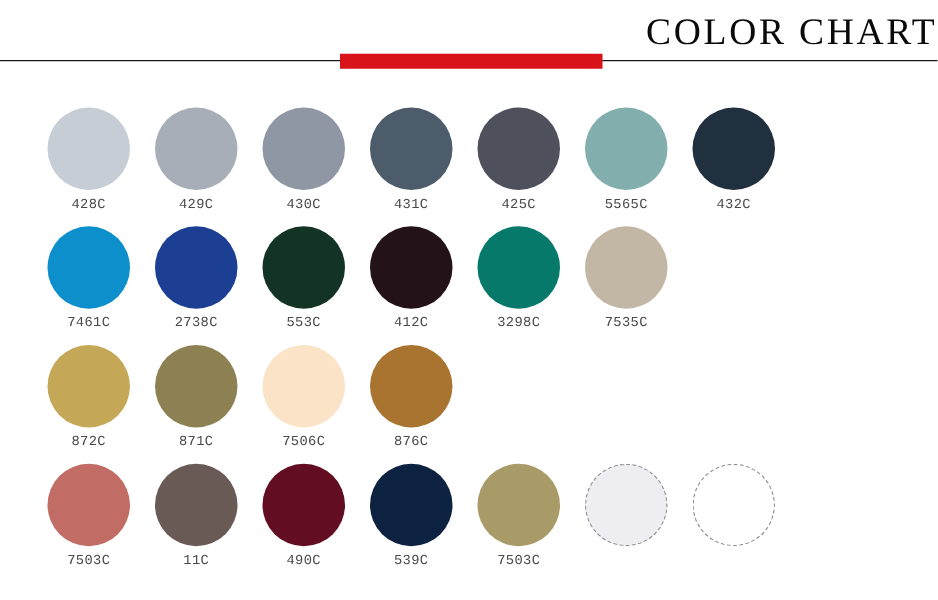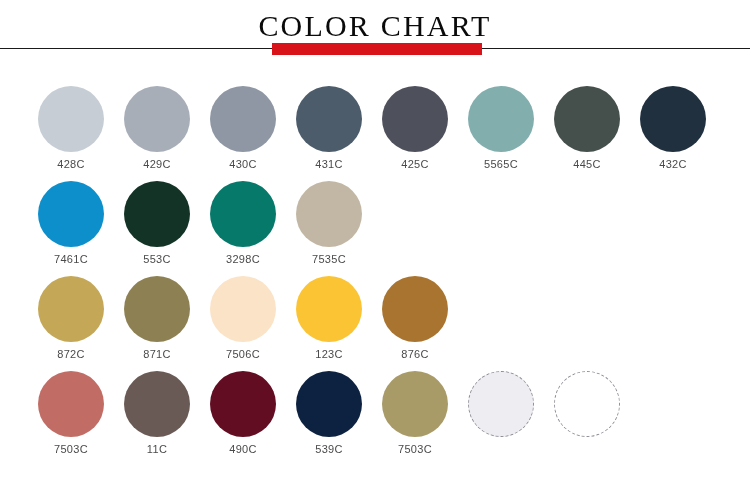--- a/index.html
+++ b/index.html
@@ -27,21 +27,21 @@
     position: relative;
     height: 76px;
     width: 100%;
   }
 
   .chart-title {
     position: absolute;
     top: 9px;
     left: 0;
     width: 100%;
-    text-align: center;
+    text-align: right;
     font-family: "Liberation Serif", serif;
     font-size: 30px;
     letter-spacing: 2.2px;
     color: #0a0a0a;
     font-weight: 400;
     line-height: 34px;
     white-space: nowrap;
   }
 
   .title-rule {
@@ -99,21 +99,21 @@
     margin-top: 10px;
     box-sizing: border-box;
   }
 
   .swatch-dot.outline {
     border: 1.6px dashed #8d8d95;
   }
 
   .swatch-label {
     margin-top: 6px;
-    font-family: Liberation Sans, sans-serif;
+    font-family: Liberation Mono, monospace;
     font-size: 11px;
     color: #4a4a4a;
     letter-spacing: 0.3px;
     line-height: 13px;
     white-space: nowrap;
   }
 </style>
 </head>
 <body>
 
@@ -145,38 +145,42 @@
         </div>
         <div class="swatch-cell">
           <div class="swatch-dot" style="background: rgb(78, 80, 92);"></div>
           <div class="swatch-label">425C</div>
         </div>
         <div class="swatch-cell">
           <div class="swatch-dot" style="background: rgb(131, 174, 174);"></div>
           <div class="swatch-label">5565C</div>
         </div>
         <div class="swatch-cell">
-          <div class="swatch-dot" style="background: rgb(69, 79, 76);"></div>
-          <div class="swatch-label">445C</div>
-        </div>
-        <div class="swatch-cell">
           <div class="swatch-dot" style="background: rgb(32, 48, 63);"></div>
           <div class="swatch-label">432C</div>
         </div>
       </div>
       <div class="swatch-row">
         <div class="swatch-cell">
           <div class="swatch-dot" style="background: rgb(13, 143, 204);"></div>
           <div class="swatch-label">7461C</div>
         </div>
         <div class="swatch-cell">
+          <div class="swatch-dot" style="background: rgb(28, 63, 148);"></div>
+          <div class="swatch-label">2738C</div>
+        </div>
+        <div class="swatch-cell">
           <div class="swatch-dot" style="background: rgb(18, 51, 38);"></div>
           <div class="swatch-label">553C</div>
         </div>
         <div class="swatch-cell">
+          <div class="swatch-dot" style="background: rgb(35, 19, 24);"></div>
+          <div class="swatch-label">412C</div>
+        </div>
+        <div class="swatch-cell">
           <div class="swatch-dot" style="background: rgb(6, 121, 107);"></div>
           <div class="swatch-label">3298C</div>
         </div>
         <div class="swatch-cell">
           <div class="swatch-dot" style="background: rgb(194, 183, 164);"></div>
           <div class="swatch-label">7535C</div>
         </div>
       </div>
       <div class="swatch-row">
         <div class="swatch-cell">
@@ -185,24 +189,20 @@
         </div>
         <div class="swatch-cell">
           <div class="swatch-dot" style="background: rgb(141, 129, 84);"></div>
           <div class="swatch-label">871C</div>
         </div>
         <div class="swatch-cell">
           <div class="swatch-dot" style="background: rgb(251, 227, 199);"></div>
           <div class="swatch-label">7506C</div>
         </div>
         <div class="swatch-cell">
-          <div class="swatch-dot" style="background: rgb(251, 196, 52);"></div>
-          <div class="swatch-label">123C</div>
-        </div>
-        <div class="swatch-cell">
           <div class="swatch-dot" style="background: rgb(169, 116, 47);"></div>
           <div class="swatch-label">876C</div>
         </div>
       </div>
       <div class="swatch-row">
         <div class="swatch-cell">
           <div class="swatch-dot" style="background: rgb(193, 109, 101);"></div>
           <div class="swatch-label">7503C</div>
         </div>
         <div class="swatch-cell">

